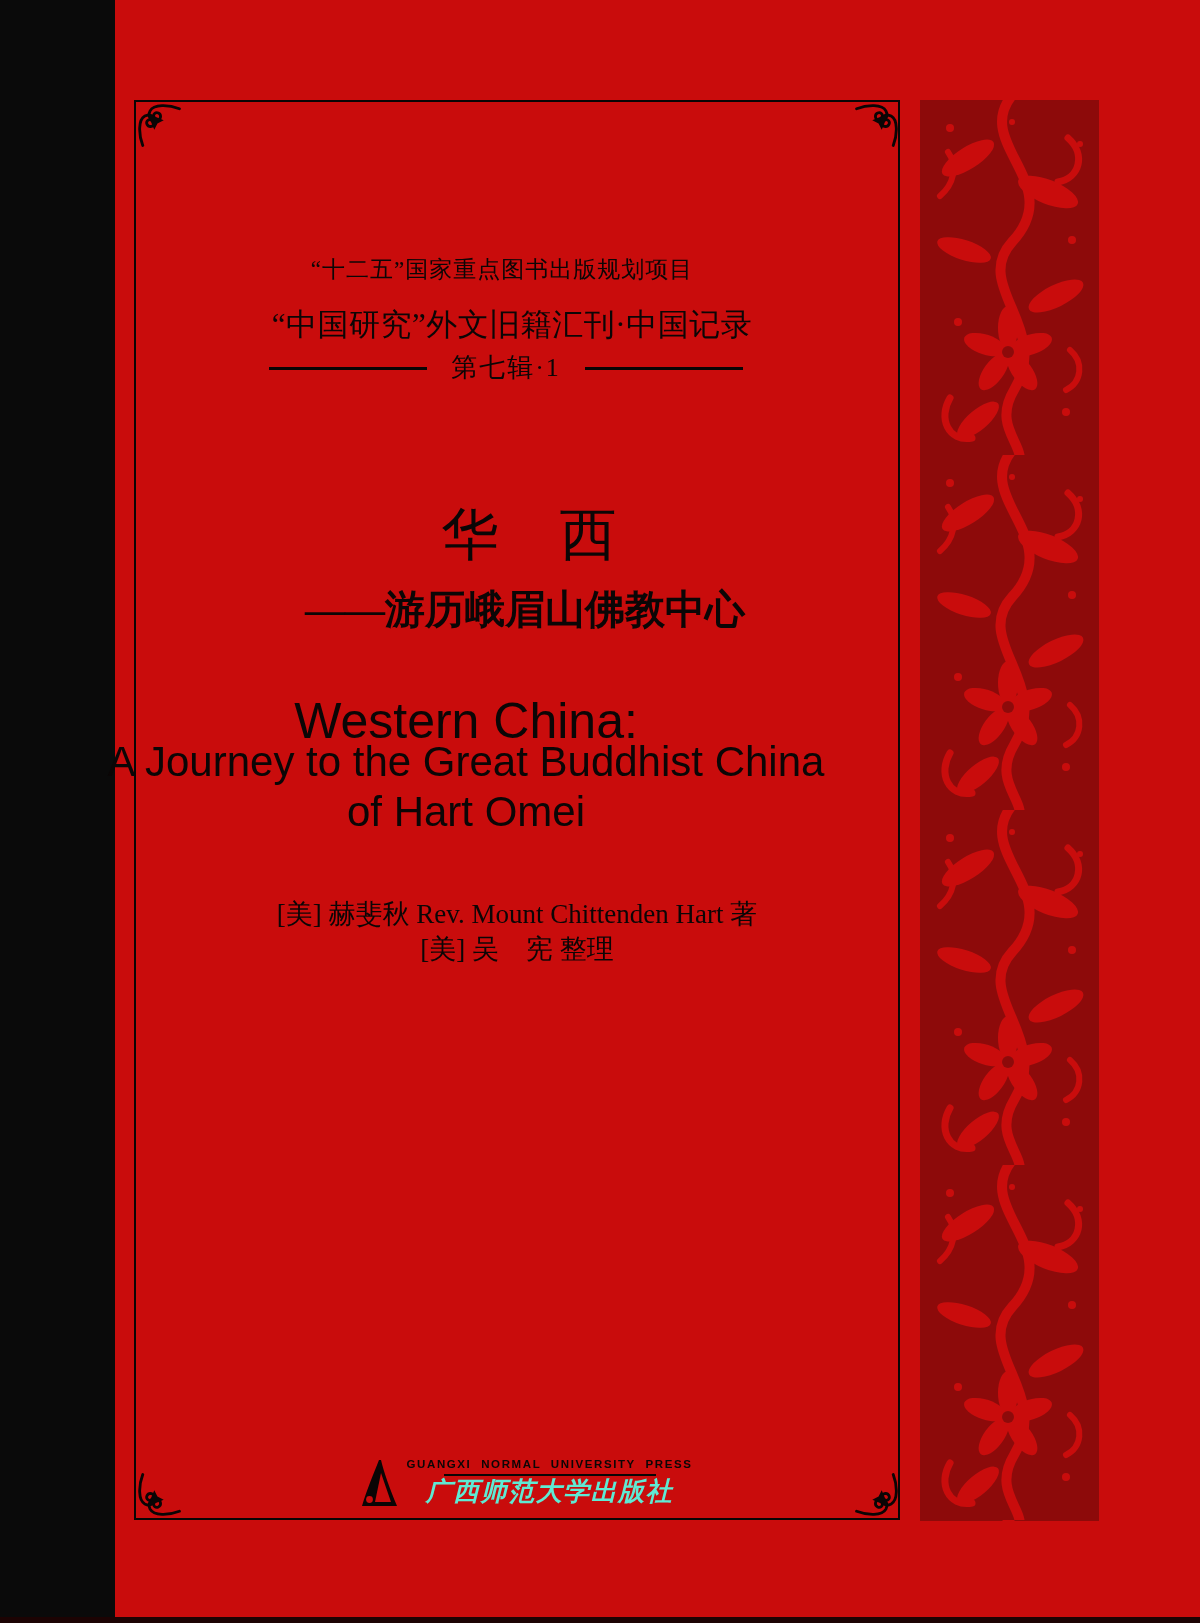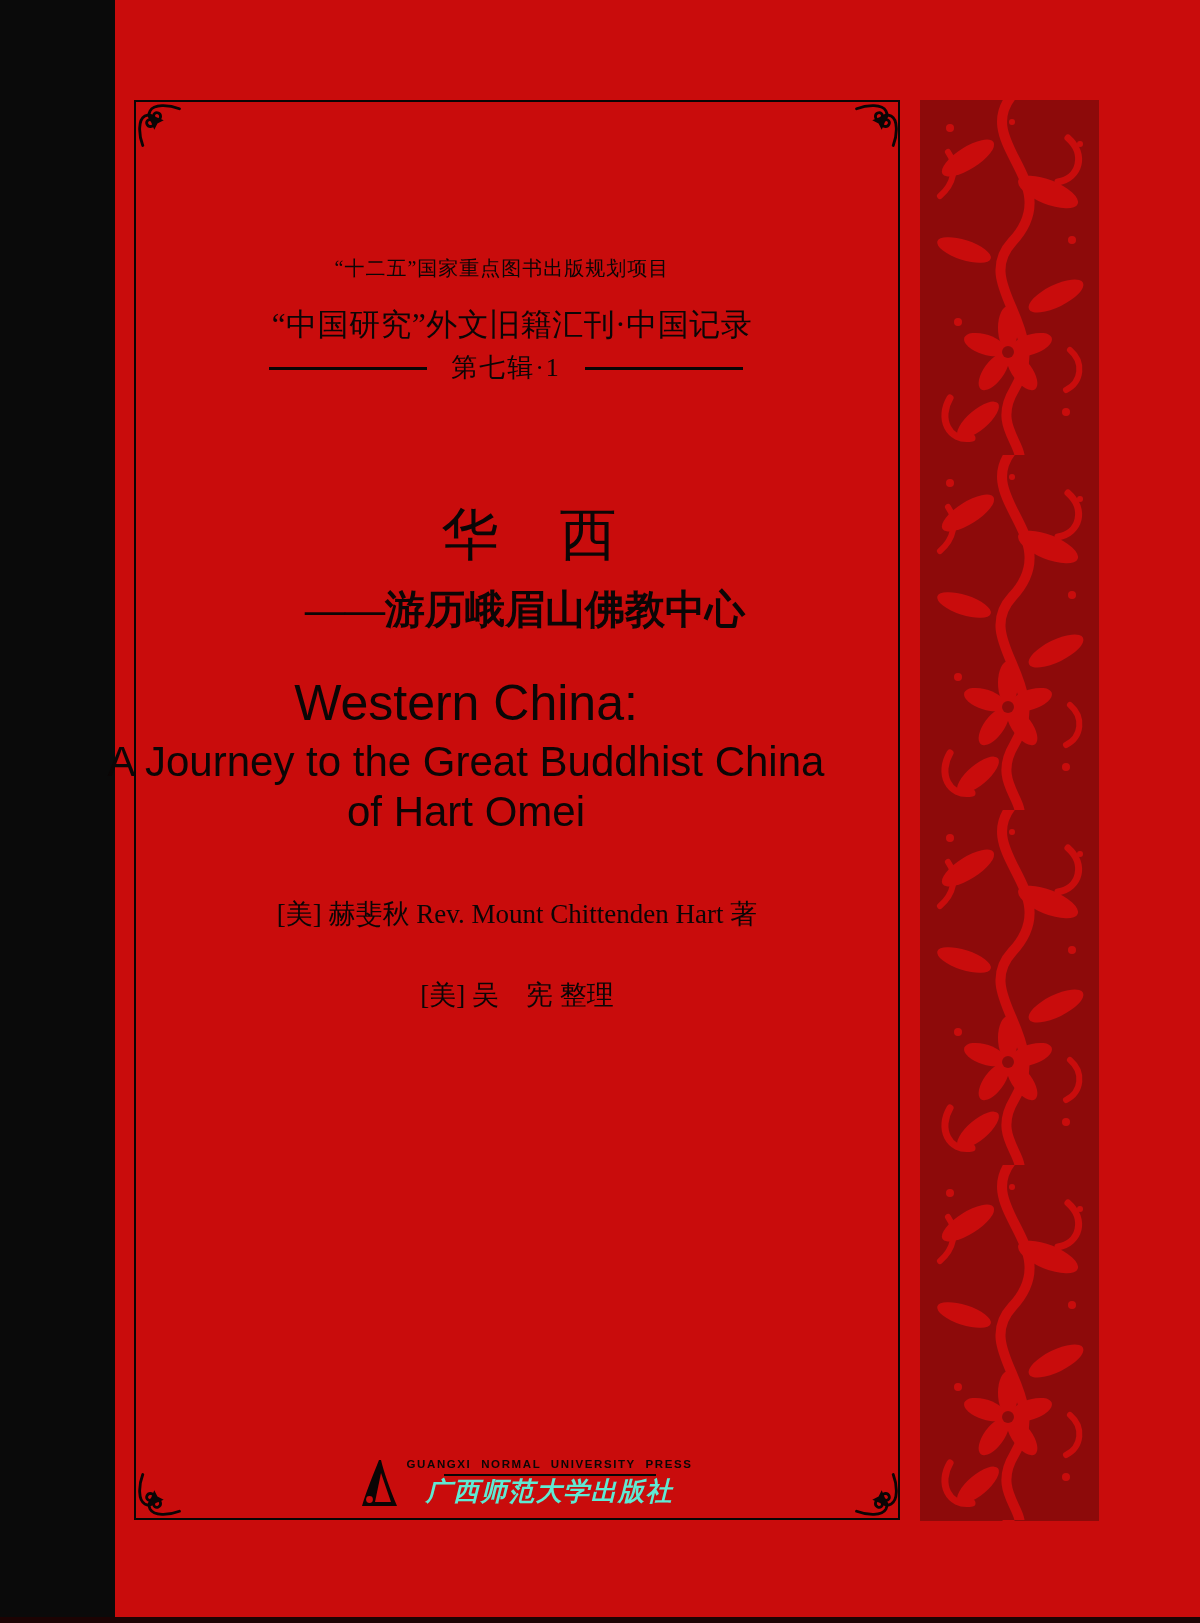--- a/index.html
+++ b/index.html
@@ -17,33 +17,33 @@
     border:2px solid #0a0505;box-sizing:border-box;
   }
   .corner{position:absolute;width:44px;height:44px;}
   .corner.tl{left:137px;top:103px;}
   .corner.tr{left:855px;top:103px;transform:scaleX(-1);}
   .corner.bl{left:137px;top:1473px;transform:scaleY(-1);}
   .corner.br{left:855px;top:1473px;transform:scale(-1,-1);}
   .strip{position:absolute;left:920px;top:100px;width:179px;height:1421px;}
   .content{position:absolute;left:134px;top:0;width:766px;}
   .row{position:absolute;left:0;width:100%;text-align:center;line-height:1;color:#0b0606;white-space:nowrap;}
-  .series1{top:258px;font-size:20px;letter-spacing:1px;transform:translateX(-15px);}
+  .series1{top:258px;font-size:23px;letter-spacing:1px;transform:translateX(-15px);}
   .series2{top:309px;font-size:31px;letter-spacing:0.5px;transform:translateX(-5px);}
   .volume-row{top:355px;display:flex;align-items:center;justify-content:center;transform:translateX(-11px);}
   .volume-rule{width:158px;height:3px;background:#0a0505;}
   .volume-text{font-size:26px;margin:0 24px;letter-spacing:2px;}
   .title-cn{top:506px;font-size:57px;font-weight:normal;letter-spacing:2px;transform:translateX(13px);}
   .subtitle-cn{top:590px;font-size:40px;font-weight:bold;transform:translateX(8px);}
   .en{font-family:"Liberation Sans","DejaVu Sans",sans-serif;transform:translateX(-51px);letter-spacing:0px;}
-  .en1{top:678px;font-size:50px;}
+  .en1{top:696px;font-size:50px;}
   .en2{top:741px;font-size:42px;}
   .en3{top:791px;font-size:42px;}
   .author1{top:901px;font-size:27px;}
-  .author2{top:982px;font-size:27px;}
+  .author2{top:936px;font-size:27px;}
   .publisher{
     top:1414px;display:flex;align-items:center;justify-content:center;
     transform:translateX(9px);
     margin-top:44px;
   }
   .pub-logo{width:40px;height:50px;margin-right:7px;}
   .pub-text{display:flex;flex-direction:column;align-items:center;}
   .pub-en{
     font-family:"Liberation Sans","DejaVu Sans",sans-serif;
     font-size:11.5px;font-weight:bold;letter-spacing:1.6px;word-spacing:5px;

